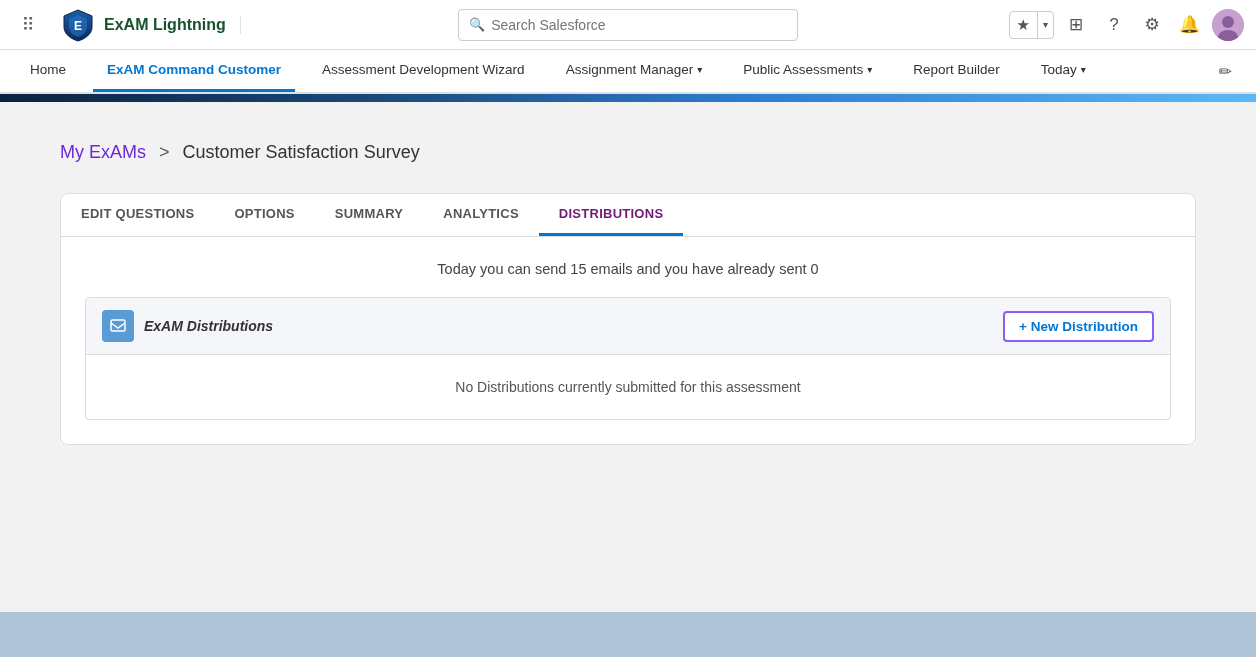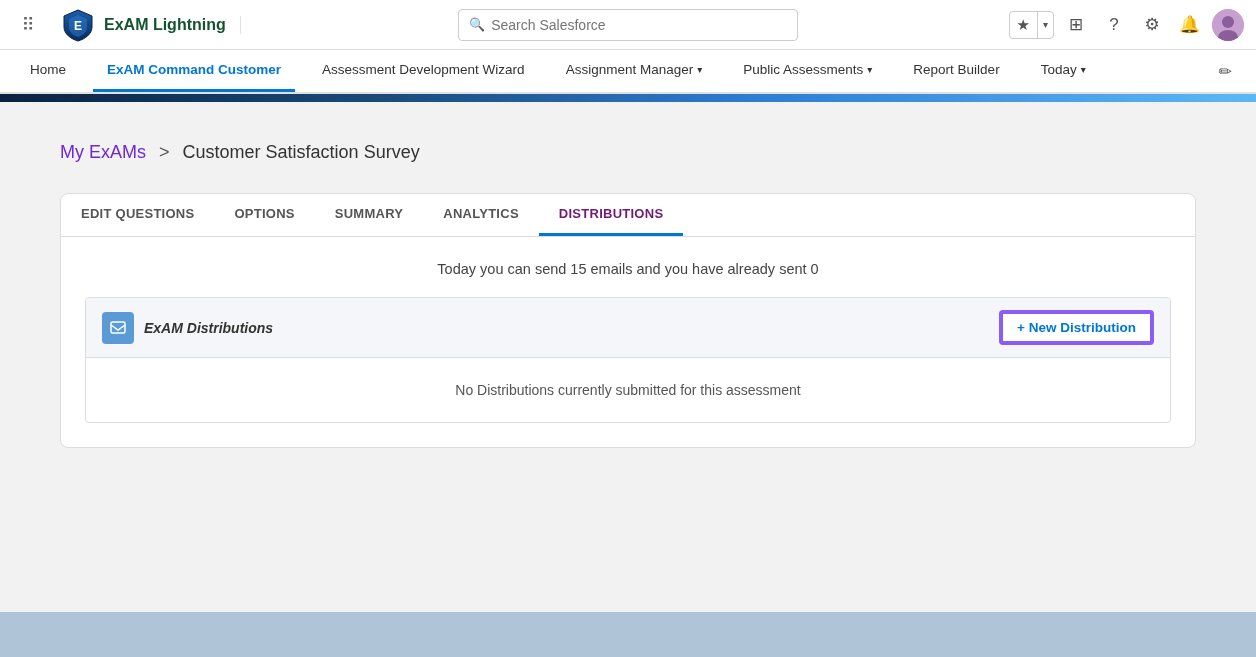--- a/index.html
+++ b/index.html
@@ -249,21 +249,21 @@
       background: #5b9bd5;
       border-radius: 4px;
       display: flex;
       align-items: center;
       justify-content: center;
       color: #fff;
       font-size: 16px;
     }
     .new-dist-btn {
       background: #fff;
-      border: 4px solid #8b5cf6;
+      border: 2px solid #8b5cf6;
       color: #0176d3;
       padding: 6px 14px;
       border-radius: 4px;
       font-size: 13.5px;
       font-weight: 600;
       cursor: pointer;
       display: flex;
       align-items: center;
       gap: 4px;
     }

